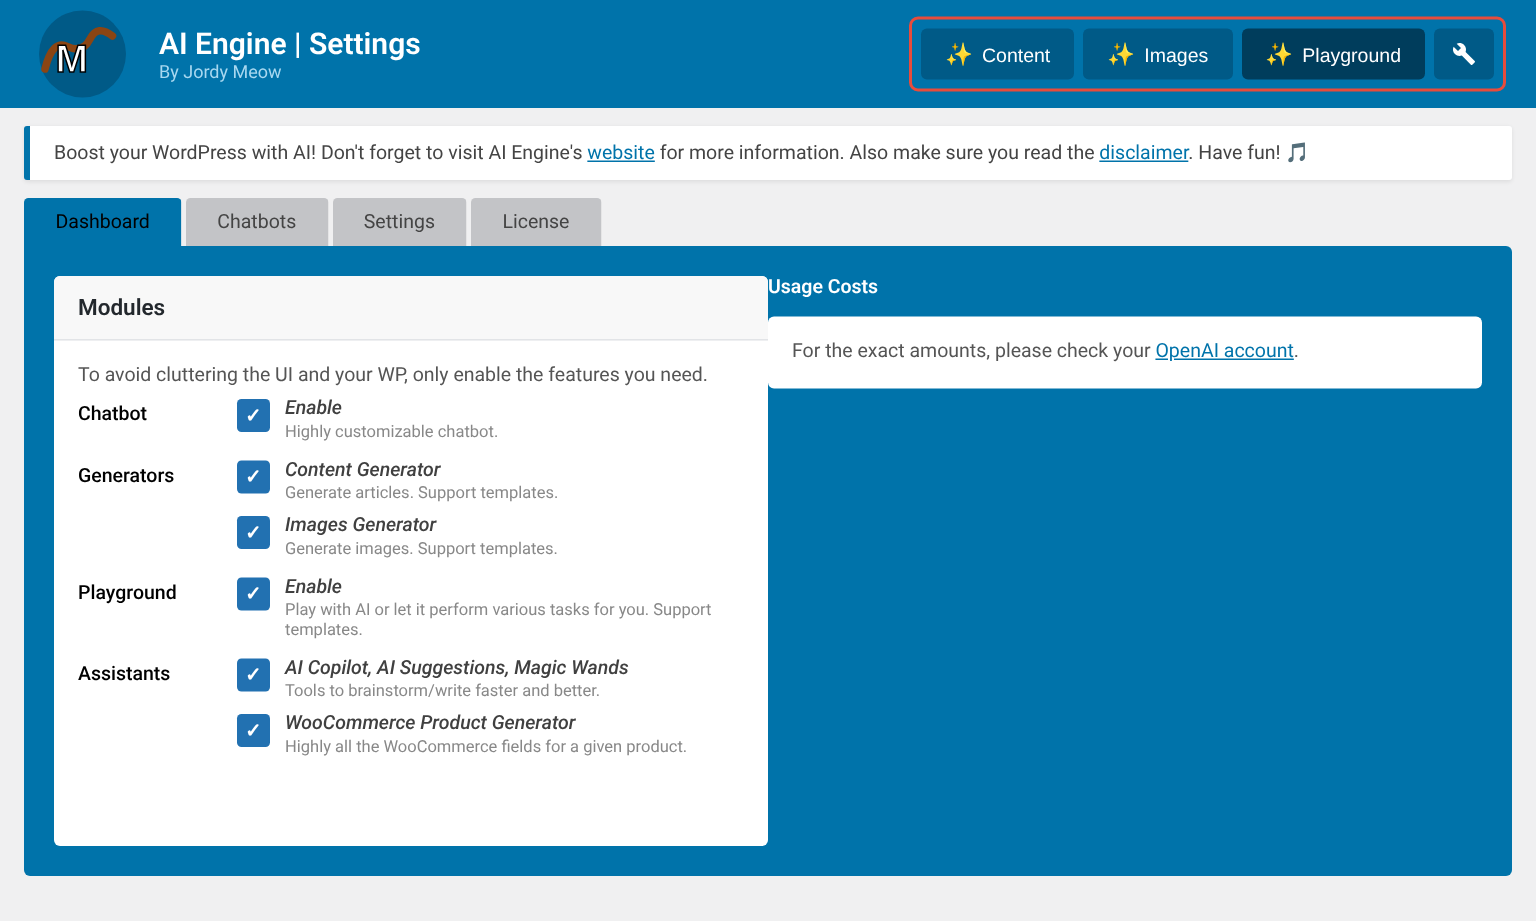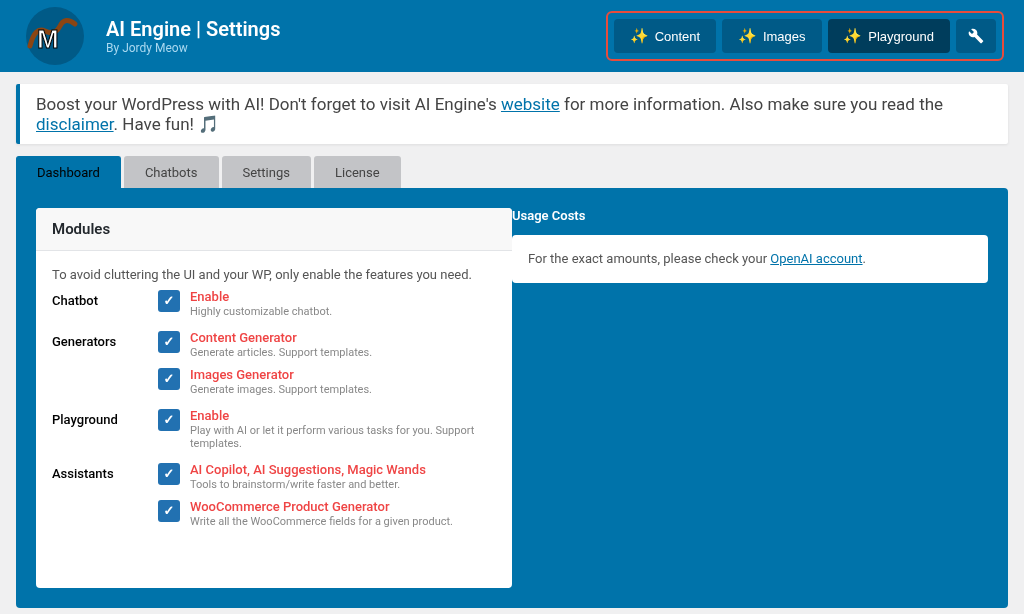--- a/index.html
+++ b/index.html
@@ -70,21 +70,21 @@
       align-items: center;
       justify-content: center;
     }
 
     
     .notice-bar {
       background: #fff;
       border-left: 4px solid #0073aa;
       margin: 12px 16px;
       padding: 10px 16px;
-      font-size: 17px;
+      font-size: 13px;
       color: #444;
       border-radius: 2px;
       box-shadow: 0 1px 3px rgba(0,0,0,0.08);
     }
     .notice-bar a { color: #0073aa; text-decoration: underline; }
 
     
     .tabs-bar {
       display: flex;
       margin: 0 16px 0 16px;
@@ -183,22 +183,23 @@
     }
     .module-checkbox::after {
       content: '✓';
       color: white;
       font-size: 13px;
       font-weight: bold;
     }
     .module-item-text {}
     .module-item-title {
       font-size: 13px;
-      color: #ef4444;
+      color: #404040;
       font-weight: 500;
+      font-style: italic;
     }
     .module-item-desc {
       font-size: 11px;
       color: #888;
       margin-top: 1px;
     }
 
     
     .usage-panel {
       flex: 1;
@@ -336,21 +337,21 @@
             <div class="module-checkbox"></div>
             <div class="module-item-text">
               <div class="module-item-title">AI Copilot, AI Suggestions, Magic Wands</div>
               <div class="module-item-desc">Tools to brainstorm/write faster and better.</div>
             </div>
           </div>
           <div class="module-item">
             <div class="module-checkbox"></div>
             <div class="module-item-text">
               <div class="module-item-title">WooCommerce Product Generator</div>
-              <div class="module-item-desc">Write all the WooCommerce fields for a given product.</div>
+              <div class="module-item-desc">Highly all the WooCommerce fields for a given product.</div>
             </div>
           </div>
         </div>
       </div>
 
     </div>
   </div>
 
   <div class="usage-panel">
     <div class="usage-title">Usage Costs</div>

